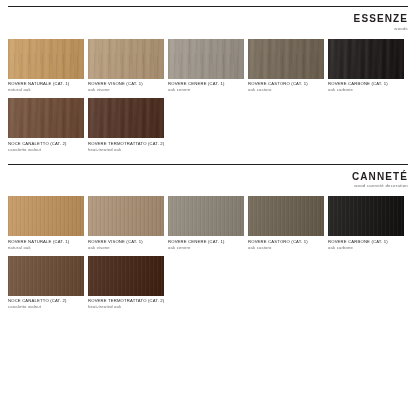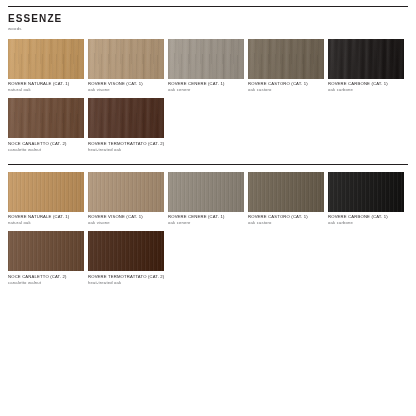--- a/index.html
+++ b/index.html
@@ -6,21 +6,21 @@
   body{
     width:416px;height:416px;
     background:#ffffff;
     font-family:"Liberation Sans", sans-serif;
     color:#231f20;
     overflow:hidden;
   }
   .page{position:relative;width:416px;height:416px;box-sizing:border-box;padding:0 8px;}
   .rule{height:1px;background:#231f20;width:400px;margin:0 auto;}
   .section{margin-top:0;}
-  .sec-head{padding-top:6px;}
+  .sec-head{padding-top:6px;text-align:right;}
   .sec-title{
     font-size:10px;font-weight:bold;letter-spacing:1.1px;line-height:11px;
     color:#231f20;margin:0;
   }
   .sec-sub{
     font-size:4.3px;letter-spacing:.25px;color:#6d6e71;margin:1.5px 0 0 0;line-height:6px;
   }
   .grid{
     display:flex;flex-wrap:wrap;
     margin-top:7px;
@@ -154,20 +154,24 @@
           <div class="cap-sub">heat-treated oak</div>
         </div>
       </div>
 
     </div>
   </div>
 
   <div class="rule" style="margin-top:6px;"></div>
 
   <div class="section sec2" style="margin-top:0;">
+    <div class="sec-head">
+      <div class="sec-title">CANNETÉ</div>
+      <div class="sec-sub">wood canneté decoration</div>
+    </div>
     <div class="grid">
 
       <div class="cell">
         <span class="swatch" style="background:#c2935b">
             <span class="grain g-vert"></span>
             <span class="grain g-shade"></span>
           </span>
         <div class="caption">
           <div class="cap-main">ROVERE NATURALE (CAT. 1)</div>
           <div class="cap-sub">natural oak</div>

